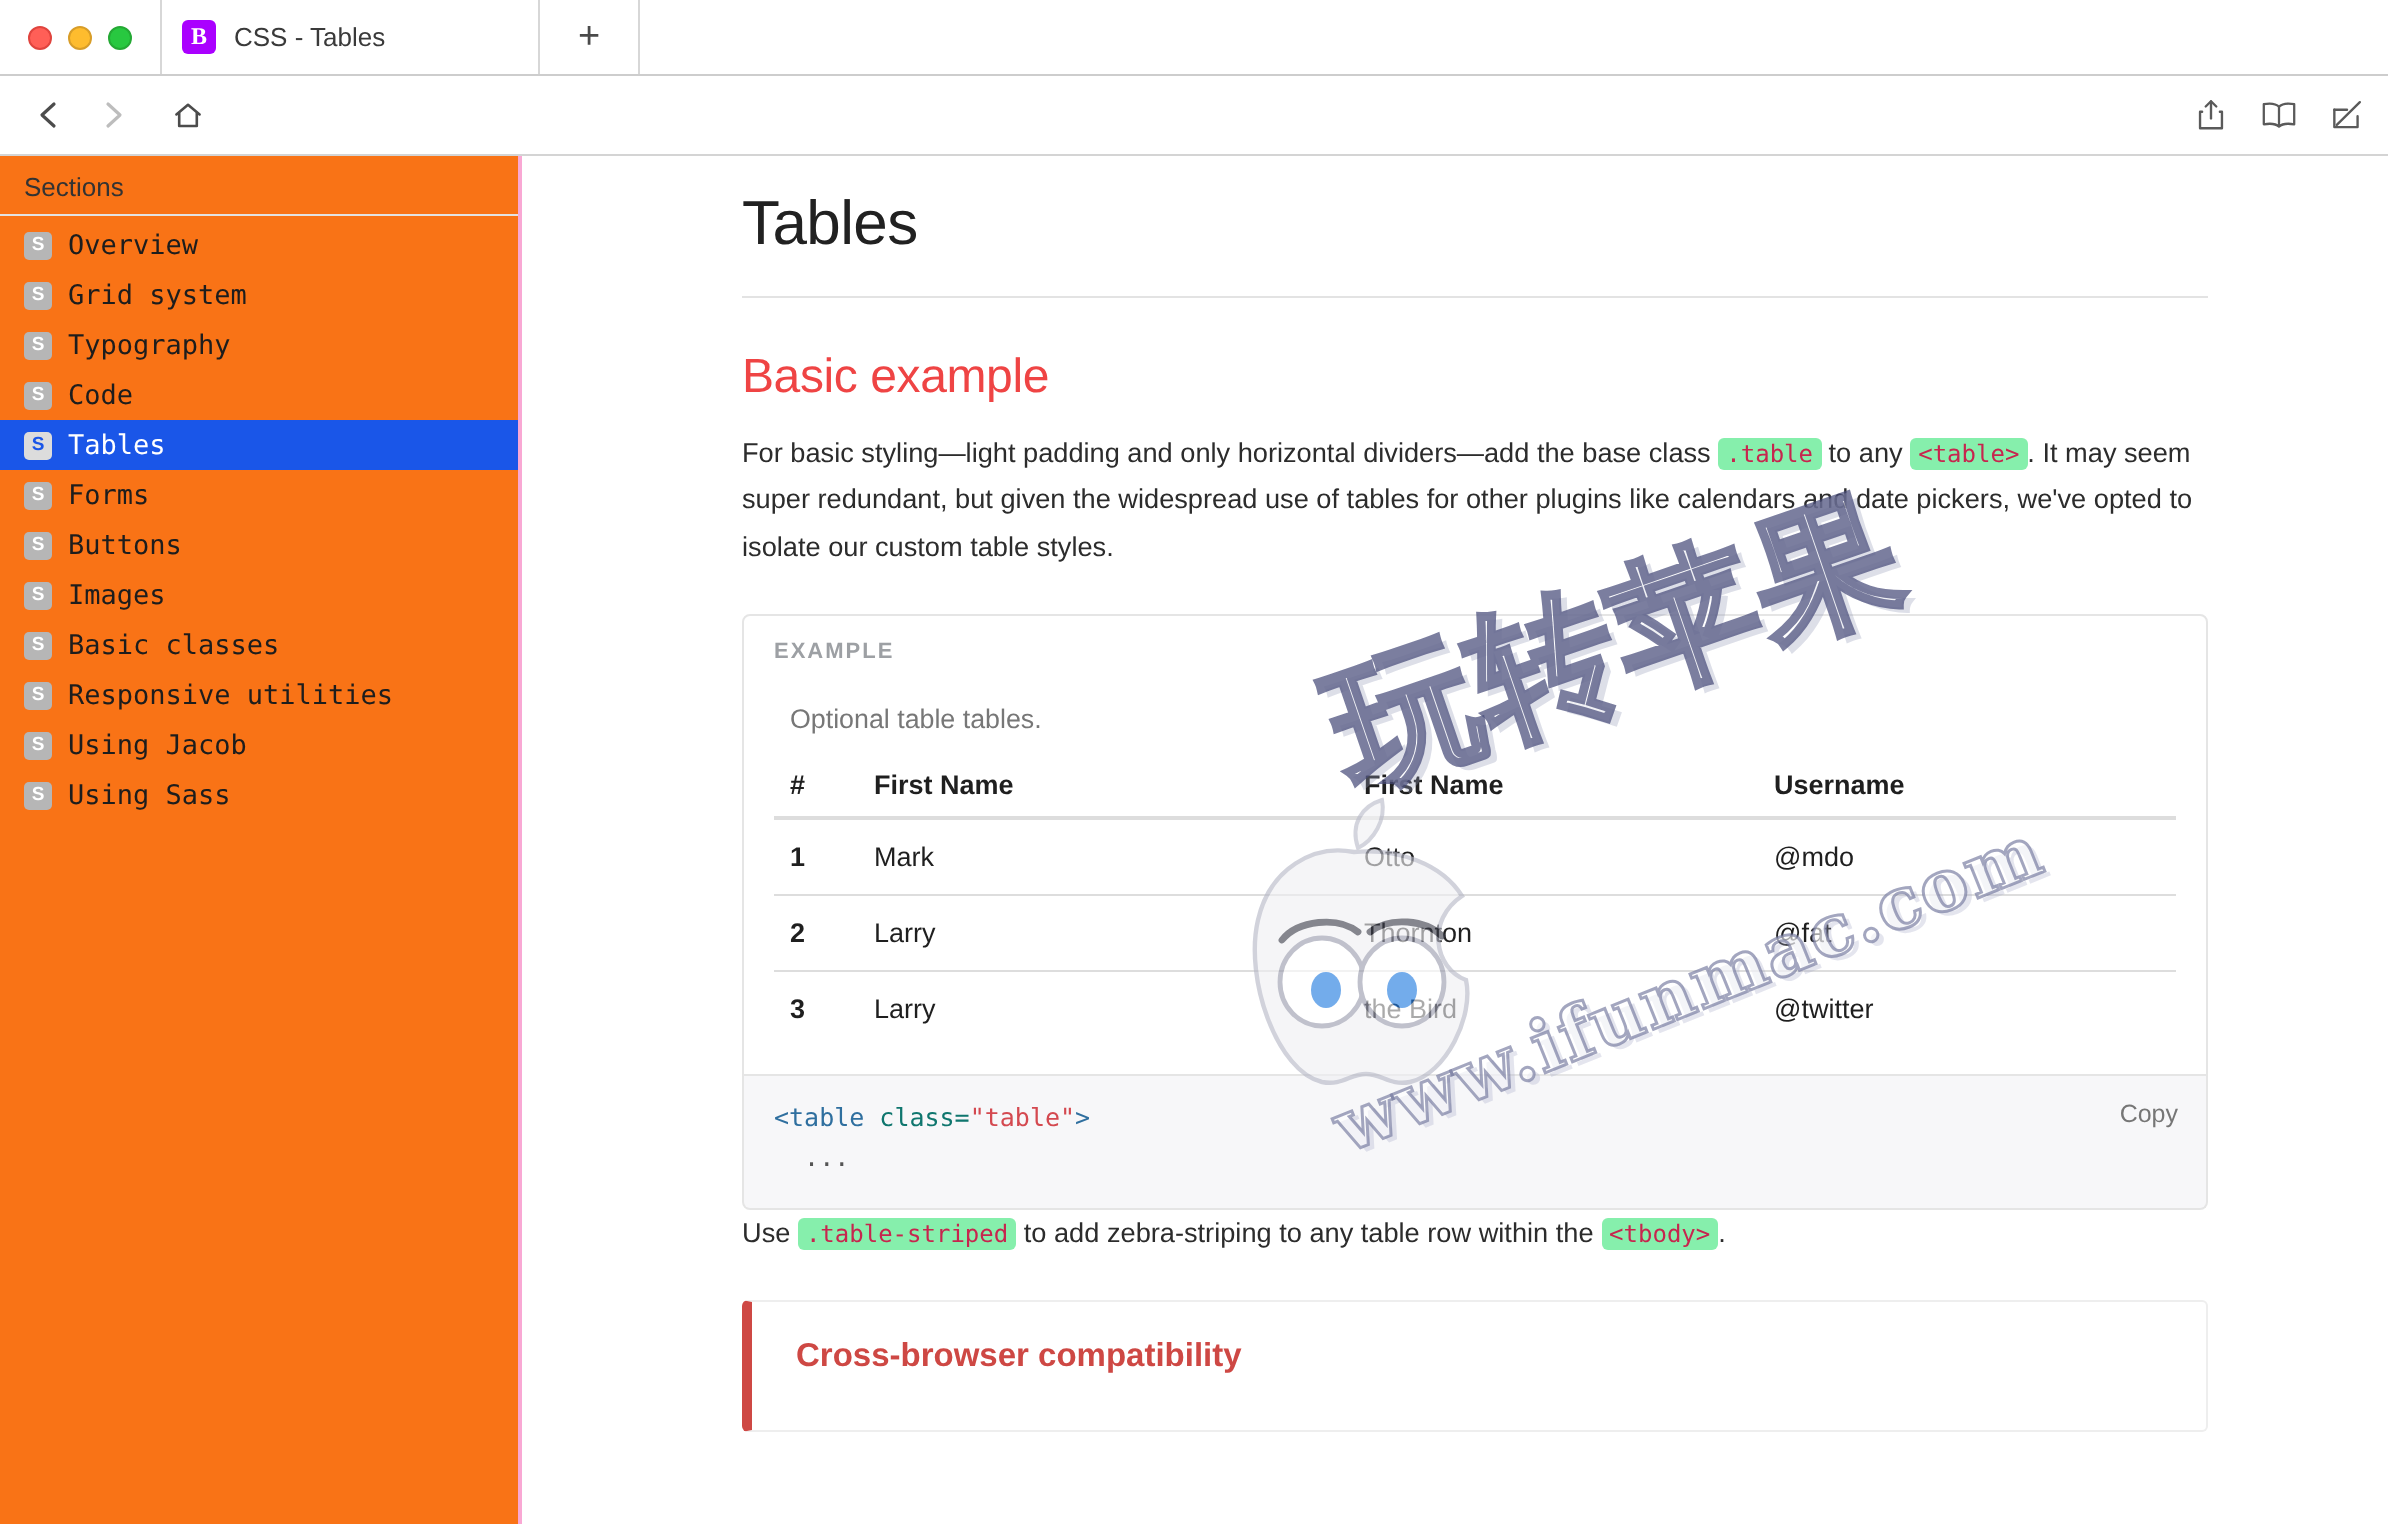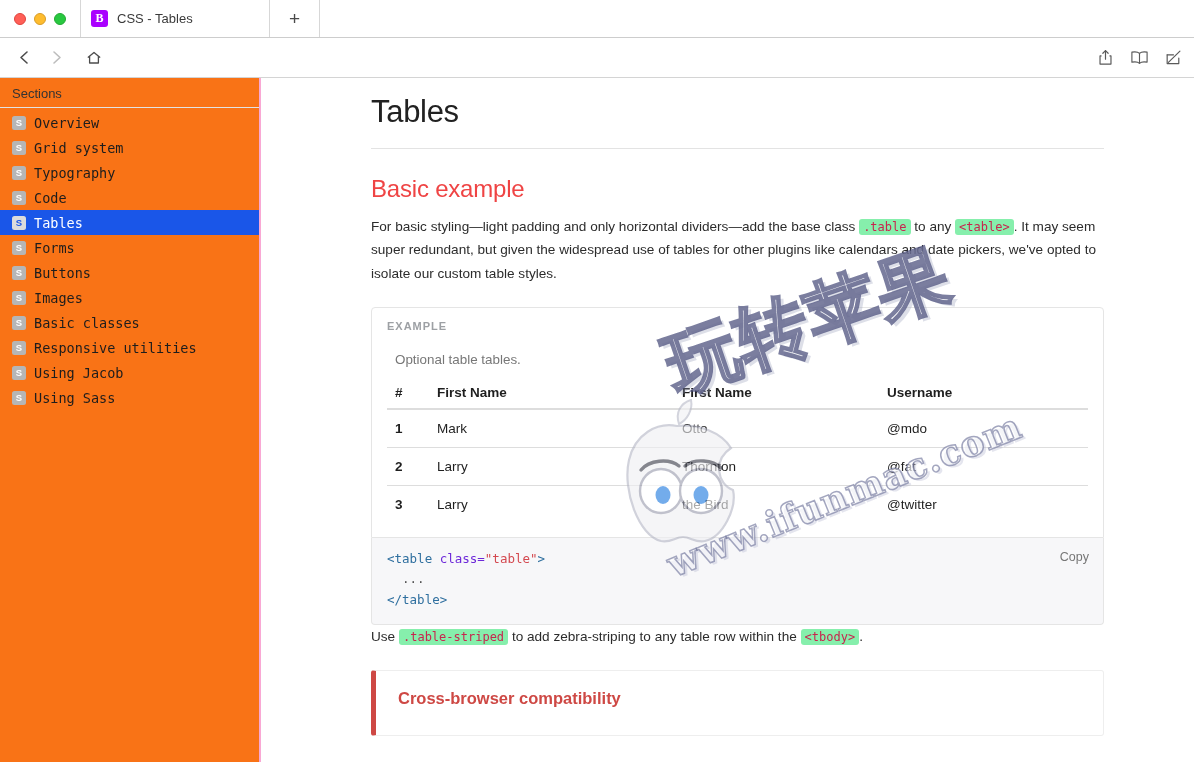--- a/index.html
+++ b/index.html
@@ -212,21 +212,21 @@
   
   .highlight{
     border:1px solid #e5e5e5; border-top:0; border-radius:0 0 4px 4px;
     background:#f7f7f9; padding:11px 15px 14px 15px;
     position:relative;
     font-family:"DejaVu Sans Mono","Liberation Mono", monospace;
     font-size:12.5px; line-height:1.62;
   }
   .hl-line{ white-space:pre; color:#333; }
   .t-tag{ color:#2f6f9f; }
-  .t-attr{ color:#6d28d9; }
+  .t-attr{ color:#0f766e; }
   .t-str{ color:#d44950; }
   .t-dots{ color:#555; }
   .copy-btn{
     position:absolute; right:14px; top:9px;
     font-family:"Liberation Sans", sans-serif;
     font-size:12.5px; color:#767676;
   }
 
   
   .bs-callout{
@@ -459,21 +459,20 @@
                 <td>@twitter</td>
               </tr>
             </tbody>
           </table>
         </div>
 
         <div class="highlight">
           <span class="copy-btn">Copy</span>
           <div class="hl-line"><span class="t-tag">&lt;table</span><span class="t-attr"> class=</span><span class="t-str">"table"</span><span class="t-tag">&gt;</span></div>
           <div class="hl-line t-dots">  ...</div>
-          <div class="hl-line t-tag">&lt;/table&gt;</div>
         </div>
 
 
         <p class="para"><span>Use </span><code class="inline">.table-striped</code><span> to add zebra-striping to any table row within the </span><code class="inline">&lt;tbody&gt;</code><span>.</span></p>
 
         <div class="bs-callout">
           <h4>Cross-browser compatibility</h4>
 
         </div>
 

